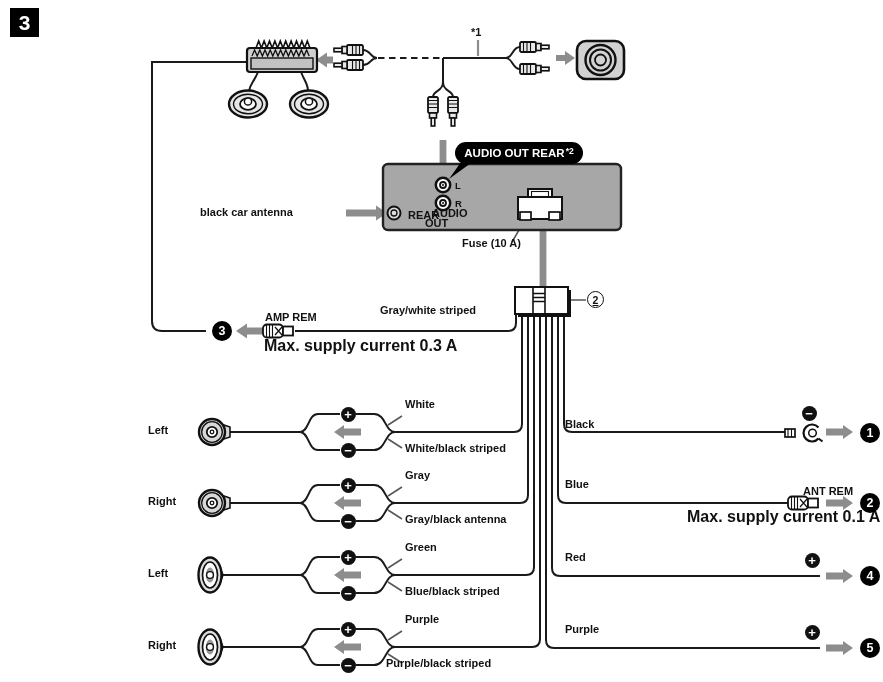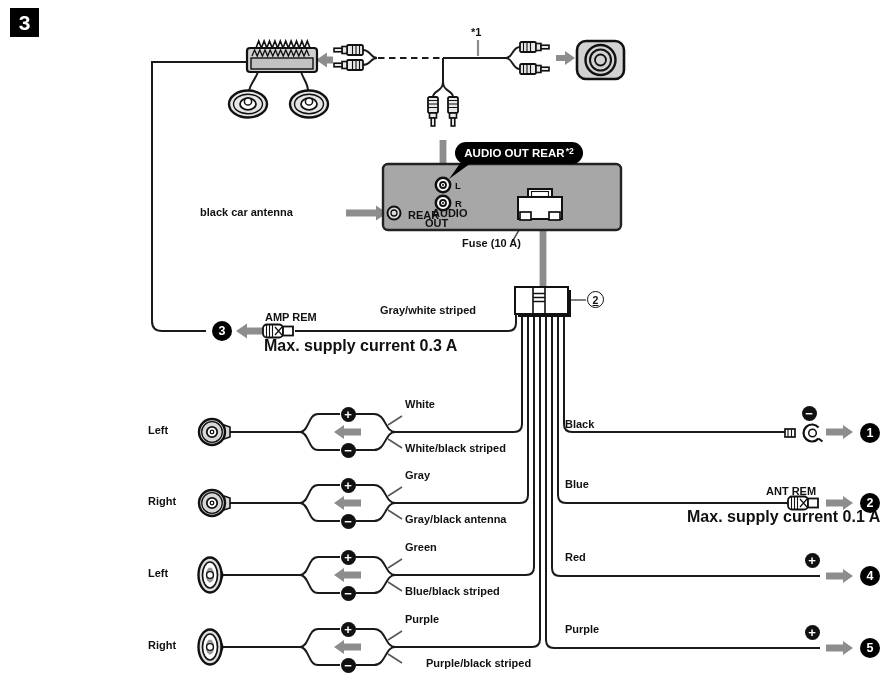--- a/index.html
+++ b/index.html
@@ -290,32 +290,32 @@
 <span class="lbl" style="left:405px;top:585px;">Blue/black striped</span>
 
 <span class="lbl" style="left:148px;top:639px;">Right</span>
 <div class="badge" style="left:340.5px;top:621.5px;">
       <span>+</span>
     </div>
 <div class="badge" style="left:340.5px;top:657.5px;">
       <span>−</span>
     </div>
 <span class="lbl" style="left:405px;top:613px;">Purple</span>
-<span class="lbl" style="left:426px;top:657px;">Purple/black striped</span>
+<span class="lbl" style="left:386px;top:657px;">Purple/black striped</span>
 
 <span class="lbl" style="left:565px;top:407px;margin-top:11px;">Black</span>
 <div class="badge" style="left:801.5px;top:405.5px;">
       <span>−</span>
     </div>
 <div class="callout" style="left:860px;top:423px;">
       <span>1</span>
     </div>
 
 <span class="lbl" style="left:565px;top:478px;">Blue</span>
-<span class="lbl" style="left:766px;top:485px;">ANT REM</span>
+<span class="lbl" style="left:803px;top:485px;">ANT REM</span>
 <span class="lbl small" style="left:687px;top:511px;">Max. supply current 0.1 A</span>
 <div class="callout" style="left:860px;top:493px;">
       <span>2</span>
     </div>
 
 <span class="lbl" style="left:565px;top:551px;">Red</span>
 <div class="badge" style="left:804.5px;top:552.5px;">
       <span>+</span>
     </div>
 <div class="callout" style="left:860px;top:566px;">

